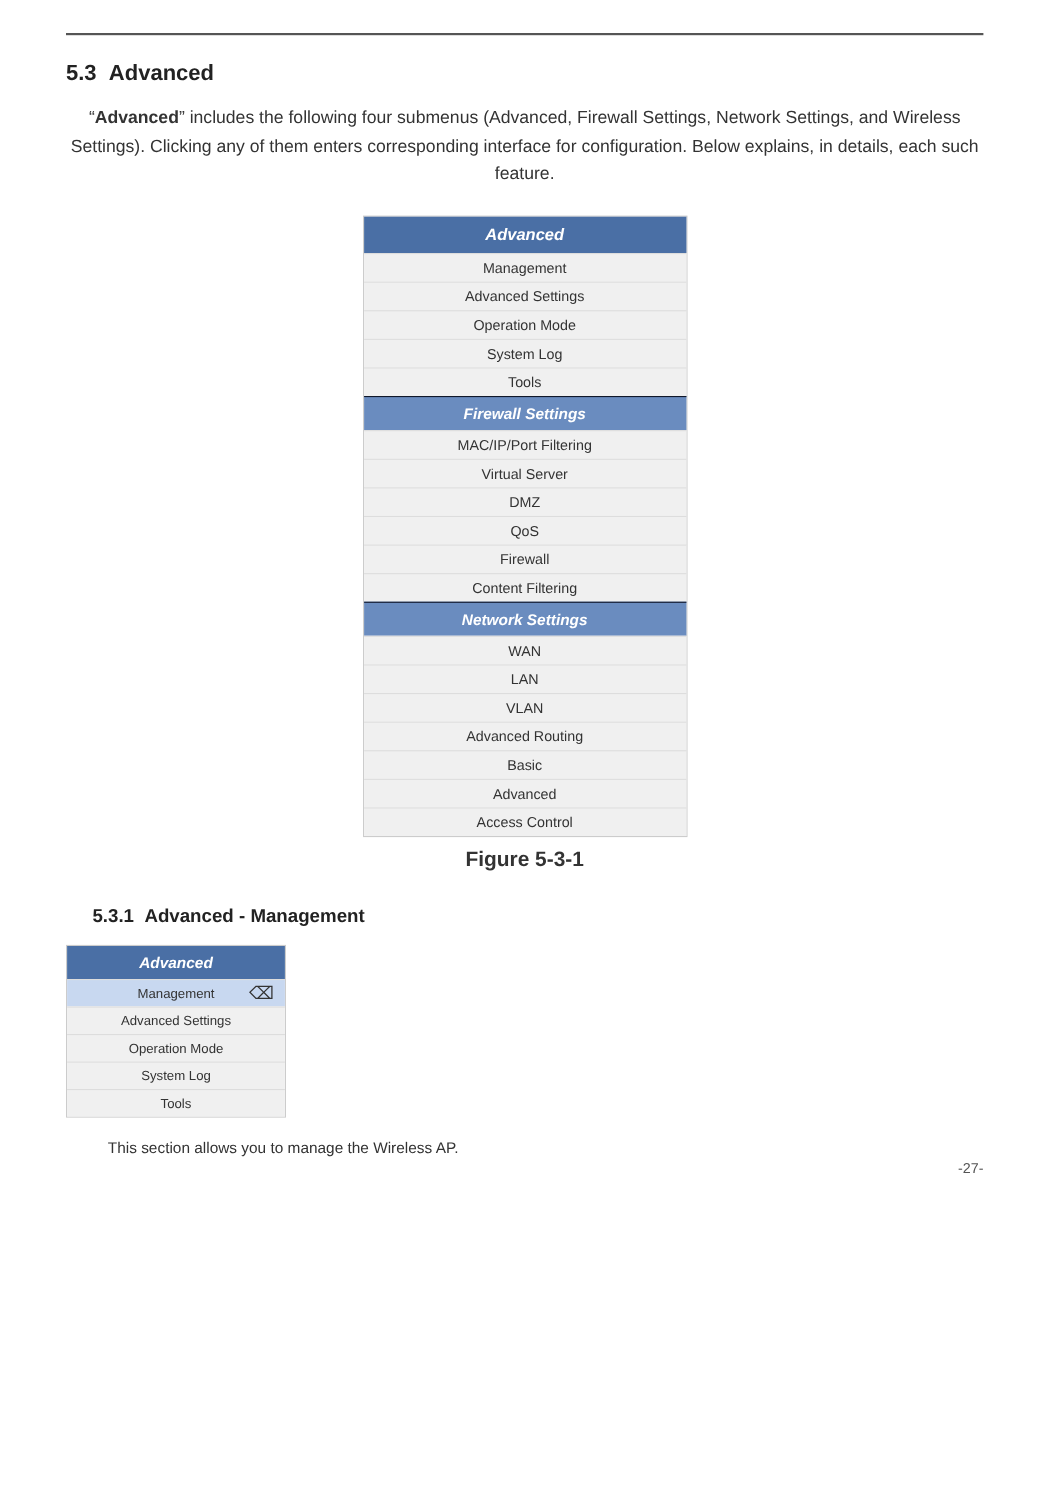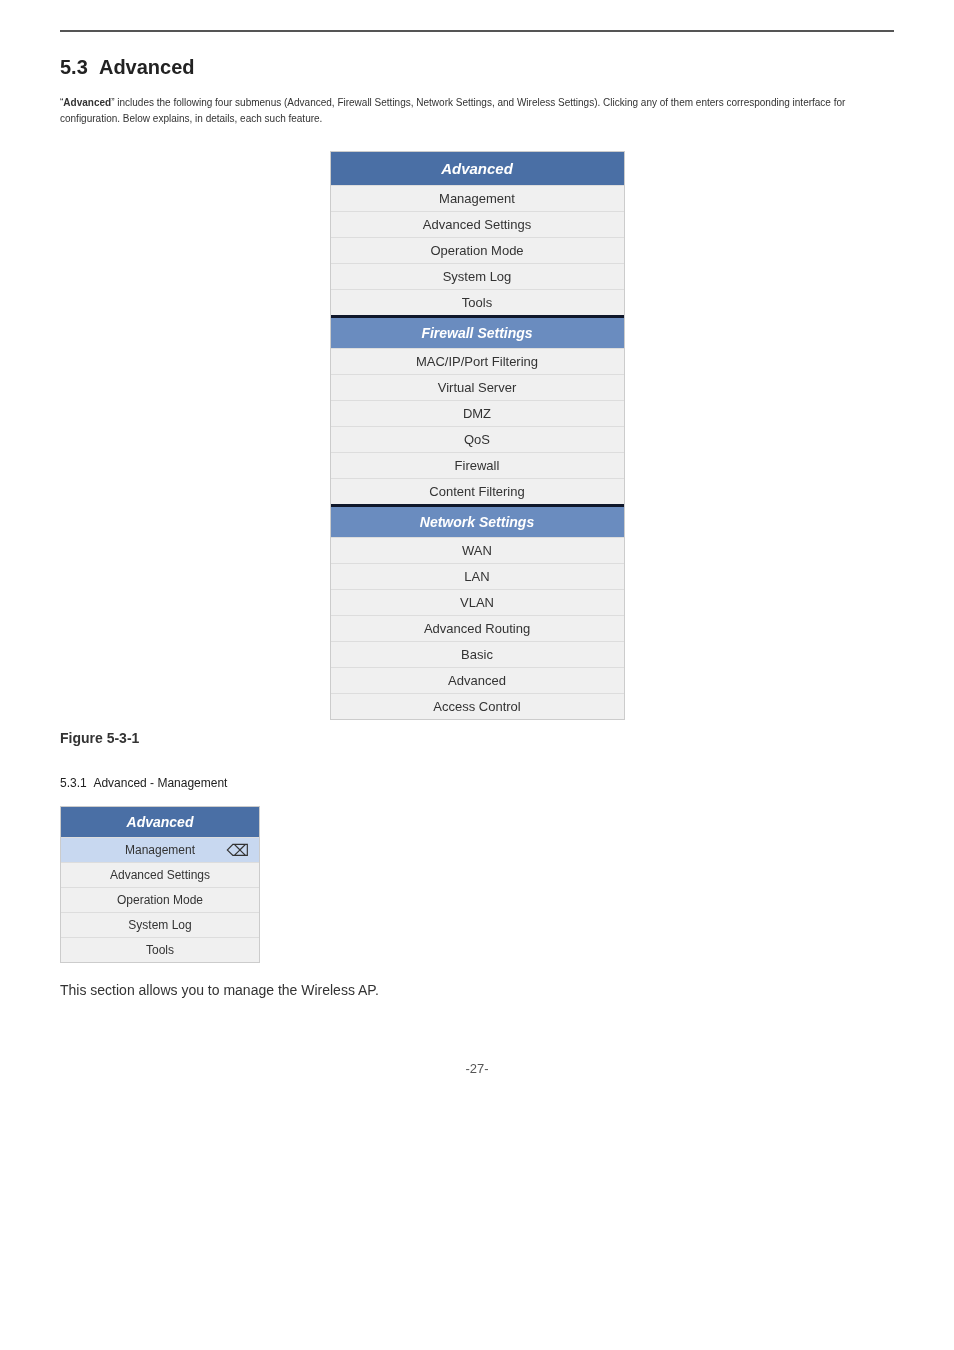--- a/index.html
+++ b/index.html
@@ -24,24 +24,25 @@
     }
 
     .section-title {
       font-size: 20px;
       font-weight: bold;
       margin-bottom: 16px;
       color: #222;
     }
 
     .section-body {
-      font-size: 10px;
+      font-size: 16px;
       line-height: 1.6;
       margin-bottom: 24px;
       color: #333;
+      text-align: center;
     }
 
     .section-body strong {
       font-weight: bold;
     }
 
     .menu-container {
       width: 295px;
       margin: 0 auto 10px auto;
       border: 1px solid #ccc;
@@ -67,36 +68,37 @@
     }
 
     .menu-section-header {
       background-color: #6a8cbf;
       color: #fff;
       text-align: center;
       padding: 7px 0;
       font-size: 14px;
       font-weight: bold;
       font-style: italic;
-      border-top: 3px solid #0f172a;
+      border-top: 1px solid #0f172a;
     }
 
     .figure-caption {
-      text-align: left;
-      font-size: 14px;
+      text-align: center;
+      font-size: 19px;
       font-weight: bold;
       margin-top: 10px;
       margin-bottom: 30px;
     }
 
     .subsection-title {
-      font-size: 12px;
-      font-weight: normal;
+      font-size: 17px;
+      font-weight: bold;
       margin-bottom: 16px;
       color: #222;
+      margin-left: 24px;
     }
 
     .small-menu-container {
       width: 200px;
       margin-bottom: 16px;
       border: 1px solid #ccc;
       position: relative;
     }
 
     .small-menu-header {
@@ -130,25 +132,25 @@
       transform: translateY(-50%);
       font-size: 16px;
       color: #333;
     }
 
     .subsection-body {
       font-size: 14px;
       line-height: 1.6;
       color: #333;
       margin-top: 12px;
+      margin-left: 38px;
     }
 
     .page-number {
-      text-align: center;
-      margin-top: 60px;
+      text-align: right;
       font-size: 13px;
       color: #555;
     }
   </style>
 </head>
 <body>
 
 <div class="top-divider"></div>
 
 <h2 class="section-title">

